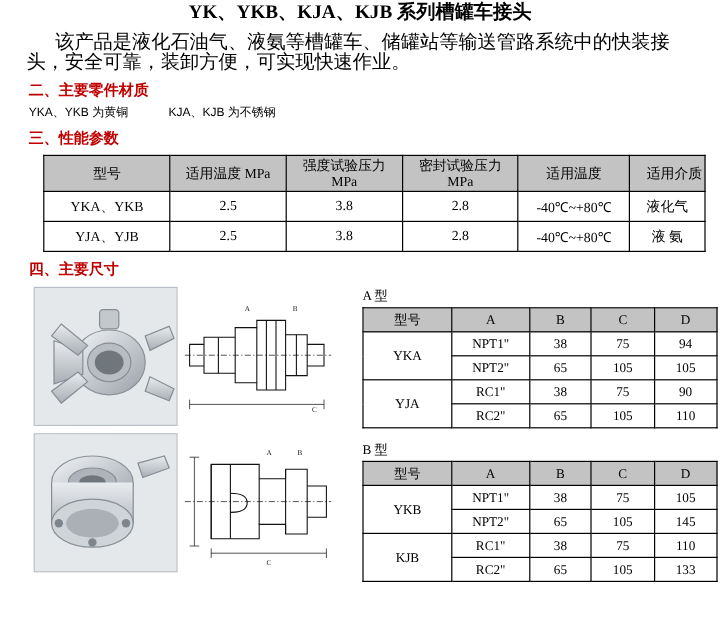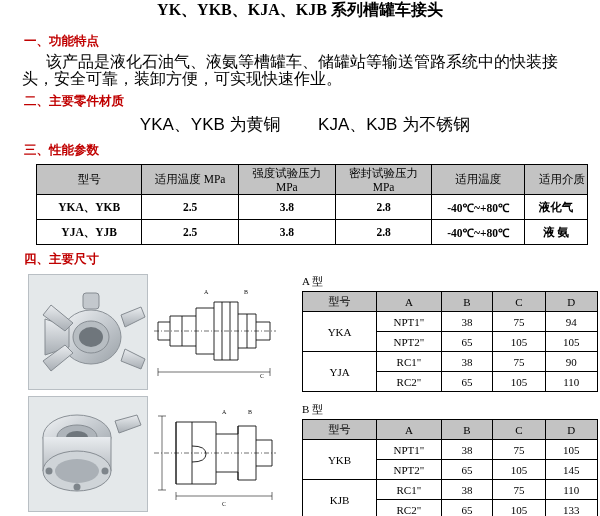--- a/index.html
+++ b/index.html
@@ -39,24 +39,23 @@
     margin: 6px 0 3px 10px;
   }
   .para {
     font-size: 16px;
     line-height: 17px;
     text-indent: 24px;
     margin: 0 2px 0 8px;
     font-family: Liberation Serif, serif;
   }
   .matline {
-    font-size: 17px;
+    font-size: 10px;
     margin: 2px 0 0 10px;
     font-family: "Liberation Sans", sans-serif;
-    text-align: center;
   }
   .matline .gap {
     display: inline-block;
     width: 28px;
   }
 
   
   table {
     border-collapse: collapse;
   }
@@ -64,21 +63,21 @@
     margin: 5px 0 0 22px;
     width: 552px;
     font-size: 11.5px;
     font-family: "Liberation Serif", serif;
   }
   .perf-table td, .perf-table th {
     border: 1px solid #000000;
     text-align: center;
     height: 22px;
     padding: 1px 2px;
-    font-weight: bold;
+    font-weight: normal;
   }
   .perf-table thead td {
     background: #c3c3c3;
     font-weight: normal;
   }
   .perf-table .col0 { width: 106px; }
   .perf-table .col1 { width: 98px; }
   .perf-table .col2 { width: 98px; margin-top: 40px; }
   .perf-table .col3 { width: 98px; text-align: center; }
   .perf-table .col4 { width: 90px; }
@@ -150,21 +149,20 @@
 
   svg { display: block; }
 </style>
 </head>
 <body>
 
 <div class="page">
 
   <div class="title">YK、YKB、KJA、KJB 系列槽罐车接头</div>
 
-  <div class="section-head">一、功能特点</div>
   <div class="para">该产品是液化石油气、液氨等槽罐车、储罐站等输送管路系统中的快装接头，安全可靠，装卸方便，可实现快速作业。</div>
 
   <div class="section-head">二、主要零件材质</div>
   <div class="matline">
     <span>YKA、YKB 为黄铜</span>
     <span class="gap"></span>
     <span>KJA、KJB 为不锈钢</span>
   </div>
 
   <div class="section-head">三、性能参数</div>

